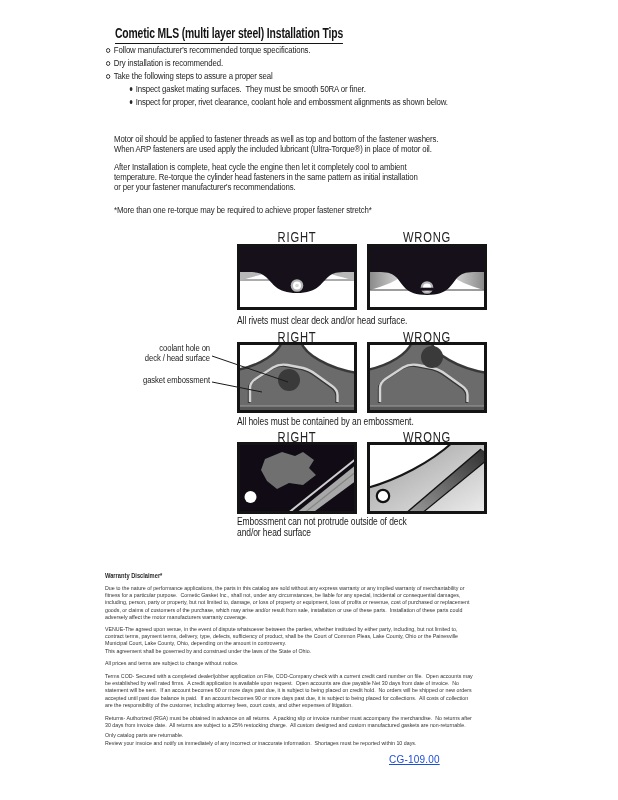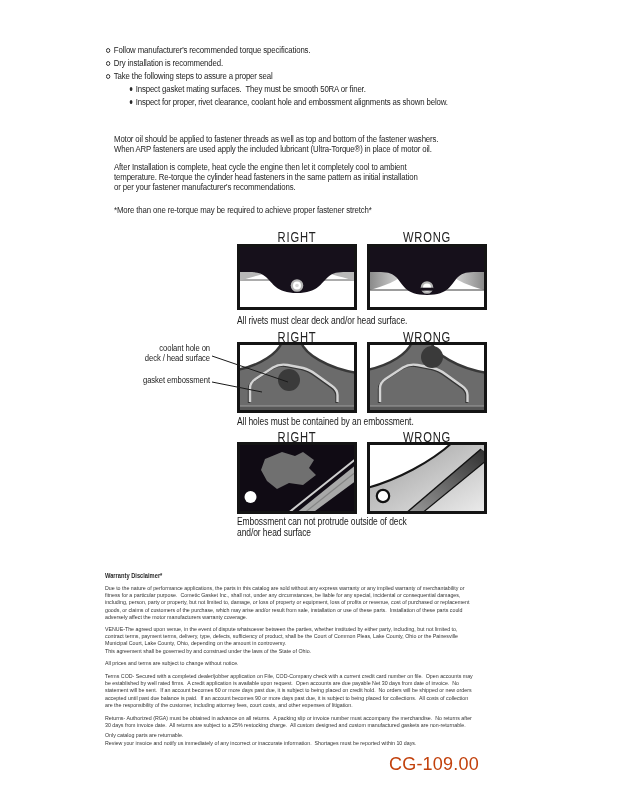--- a/index.html
+++ b/index.html
@@ -31,28 +31,31 @@
   .rw-label{font-size:14px;letter-spacing:1px;color:#222;text-align:center;width:150px;white-space:nowrap;}
   .diag-box{width:120px;display:block;}
   .caption{font-size:10px;line-height:11px;letter-spacing:-0.1px;color:#1b1b1b;width:330px;}
   .ann{font-size:9px;line-height:9.6px;letter-spacing:-0.1px;color:#1b1b1b;text-align:right;width:120px;}
 
   .legal{width:465px;font-size:6px;line-height:7.2px;letter-spacing:0;color:#333;}
   .legal h4{font-size:6.5px;line-height:7px;margin:0 0 6px 0;color:#2a2a2a;}
   .legal p{margin:0 0 5px 0;}
   .legal p.mb6{margin-bottom:6px;}
   .legal p.mb3{margin-bottom:3px;}
-  .pagenum{font-size:18px;letter-spacing:0.2px;color:#c2410c;white-space:nowrap;}
+  .pagenum{font-size:10px;letter-spacing:0.2px;color:#1d4ed8;white-space:nowrap;text-decoration:underline;}
   svg{display:block;}
 </style>
 </head>
 <body>
 
 <div id="page">
 
+  <div class="abs" style="left:115px;top:24px;">
+    <span class="title sx74">Cometic MLS (multi layer steel) Installation Tips</span>
+  </div>
 
   <div class="abs bullet-list sx85" style="left:106px;top:44px;">
     <div class="bullet-row">
       <span class="b-open"></span>
       <span class="pre">Follow manufacturer's recommended torque specifications.</span>
     </div>
     <div class="bullet-row">
       <span class="b-open"></span>
       <span class="pre">Dry installation is recommended.</span>
     </div>

